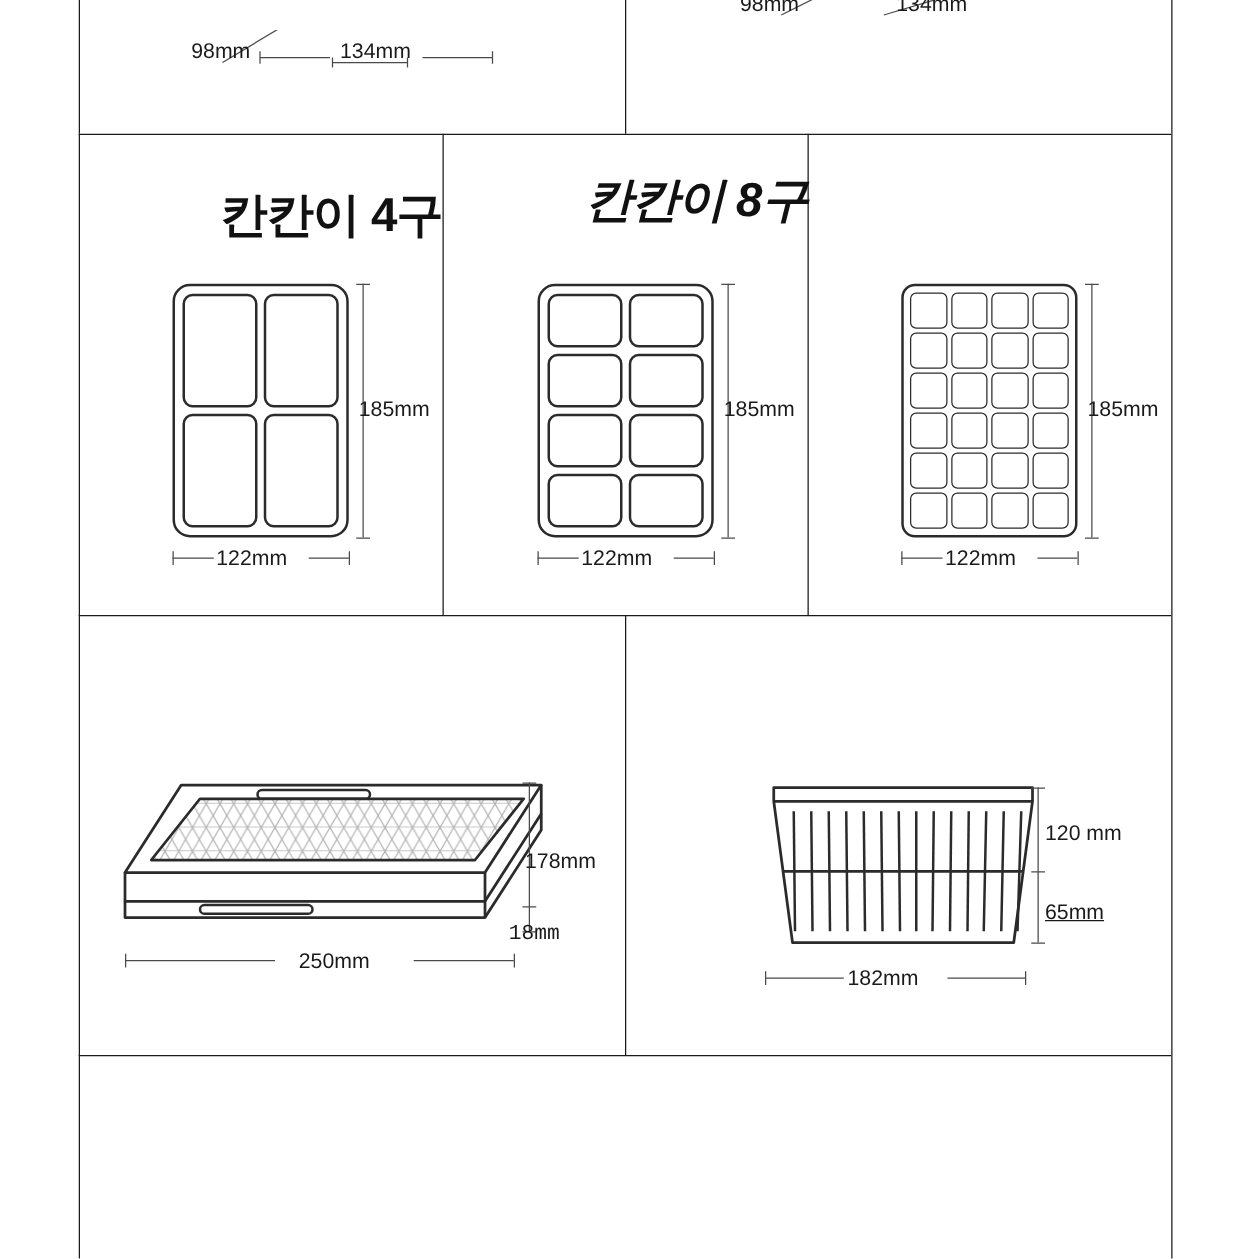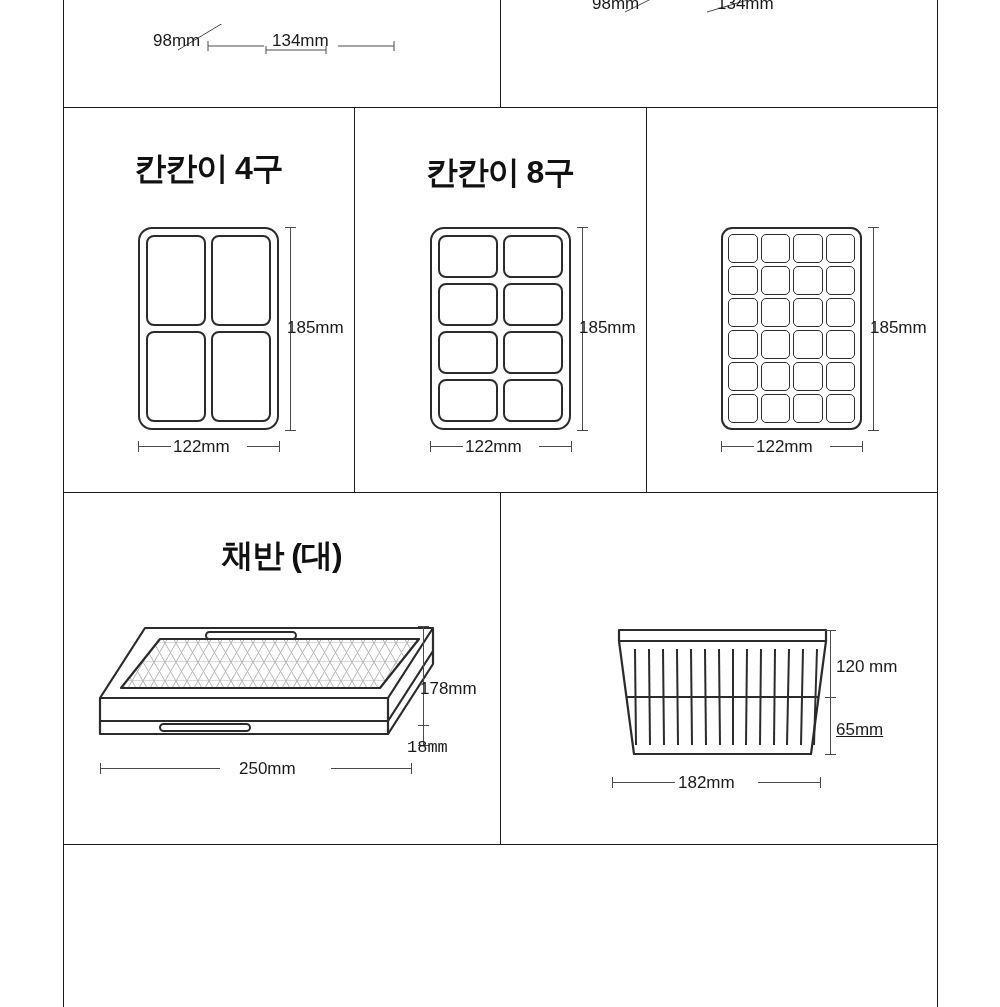--- a/index.html
+++ b/index.html
@@ -35,21 +35,21 @@
   .cell-title {
     position: absolute;
     left: 0;
     width: 100%;
     text-align: center;
     font-weight: bold;
     color: #111111;
     letter-spacing: -1px;
     white-space: nowrap;
   }
-  .t-lg { font-size: 32px; }
+  .t-lg { font-size: 38px; text-align: right; }
   .t-md { font-size: 34px; }
 
   .dimtext {
     position: absolute;
     font-size: 17px;
     color: #1a1a1a;
     white-space: nowrap;
   }
 
   
@@ -211,21 +211,21 @@
     <div class="dimtext" style="left:224px; top:211px;">185mm</div>
 
     <div class="dim-h" style="left:75px; top:339px; width:33px;"></div>
     <div class="dim-h" style="left:184px; top:339px; width:32px;"></div>
     <div class="tick-v" style="left:75px; top:334px;"></div>
     <div class="tick-v" style="left:216px; top:334px;"></div>
     <div class="dimtext" style="left:110px; top:330px;">122mm</div>
   </div>
 
   <div class="cell" style="left:354px; top:107px; width:292px; height:385px;">
-    <div class="cell-title t-lg" style="top:44px;">칸칸이 8구</div>
+    <div class="cell-title t-lg" style="top:28px;font-style:italic;">칸칸이 8구</div>
 
     <div class="kankan" style="left:76px; top:120px; width:141px; height:203px; grid-template-columns:1fr 1fr; grid-template-rows:repeat(4,1fr);">
       <div class="slot"></div>
       <div class="slot"></div>
       <div class="slot"></div>
       <div class="slot"></div>
       <div class="slot"></div>
       <div class="slot"></div>
       <div class="slot"></div>
       <div class="slot"></div>
@@ -278,21 +278,20 @@
     <div class="dimtext" style="left:224px; top:211px;">185mm</div>
 
     <div class="dim-h" style="left:75px; top:339px; width:33px;"></div>
     <div class="dim-h" style="left:184px; top:339px; width:32px;"></div>
     <div class="tick-v" style="left:75px; top:334px;"></div>
     <div class="tick-v" style="left:216px; top:334px;"></div>
     <div class="dimtext" style="left:110px; top:330px;">122mm</div>
   </div>
 
   <div class="cell" style="left:63px; top:492px; width:437px; height:352px;">
-    <div class="cell-title t-lg" style="top:42px;">채반 (대)</div>
 
     <div class="chaeban-lg" style="left:25px; top:132px;">
       <svg width="355" height="135" viewBox="0 0 355 135">
         <defs>
           <pattern id="mesh" width="22" height="19" patternUnits="userSpaceOnUse">
             <g stroke="#b5b5b5" stroke-width="1" fill="none">
               <path d="M0 19 L11 0 L22 19 Z"></path>
               <path d="M11 19 L22 0"></path>
               <path d="M0 0 L11 19"></path>
             </g>

